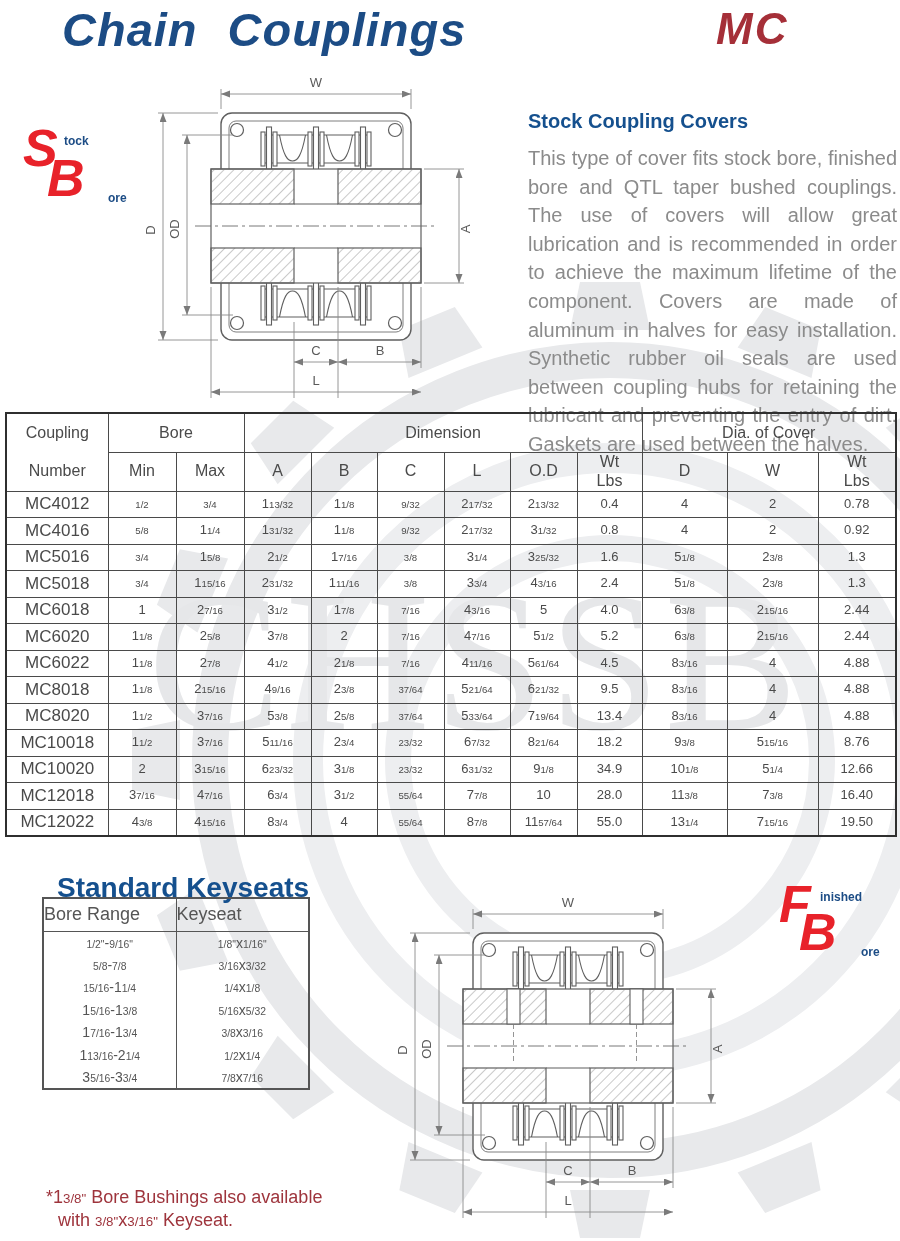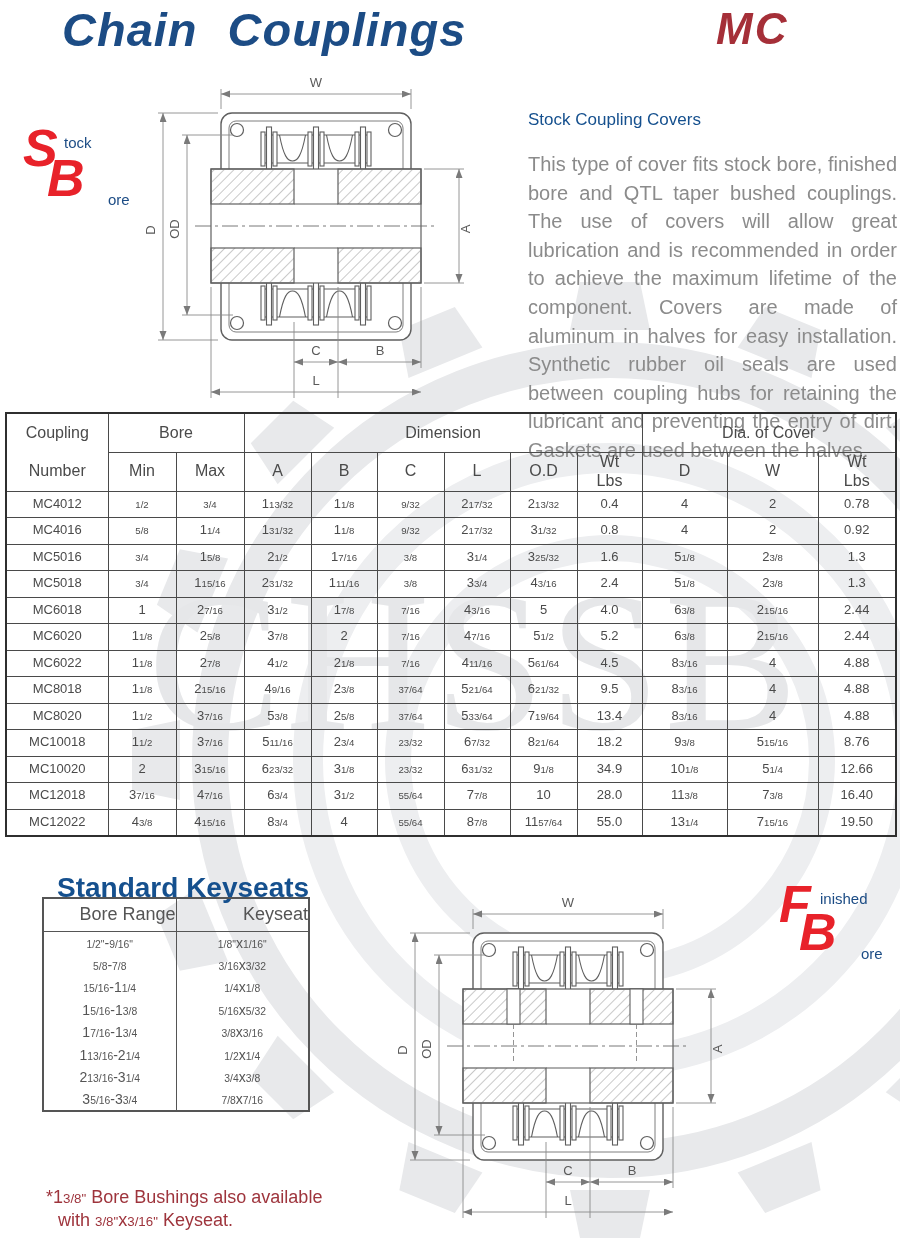--- a/index.html
+++ b/index.html
@@ -25,70 +25,70 @@
   }
   .model-code{
     position:absolute;left:716px;top:4px;z-index:2;
     font-size:44px;font-weight:bold;font-style:italic;letter-spacing:2px;
     color:var(--mc-red,#a52f38);
   }
   
   .logo{position:absolute;z-index:2;width:130px;height:110px}
   .logo span{position:absolute;white-space:nowrap}
   .logo .big{font-size:52px;font-weight:bold;font-style:italic;color:var(--brand-red,#e8222a);line-height:1}
-  .logo .small{font-size:15px;font-weight:normal;color:var(--brand-blue,#1c4c85);line-height:1}
+  .logo .small{font-size:12px;font-weight:bold;color:var(--brand-blue,#1c4c85);line-height:1}
   .sb{left:23px;top:122px}
   .sb .l1{left:0;top:0}   .sb .s1{left:41px;top:13px}
   .sb .l2{left:24px;top:30px} .sb .s2{left:85px;top:70px}
   .fb{left:779px;top:878px}
   .fb .l1{left:0;top:0}   .fb .s1{left:41px;top:13px}
   .fb .l2{left:20px;top:28px} .fb .s2{left:82px;top:68px}
   
   .drawing{position:absolute;z-index:1;width:390px;height:335px}
   .drawing-stock{left:133px;top:72px}
   .drawing-finished{left:385px;top:892px}
   .drawing svg{display:block}
   .drawing text{font-family:"Liberation Sans","DejaVu Sans",sans-serif;font-size:13px;fill:#5a5a5a}
   svg.no-keyway .keyway{display:none}
   
   .covers{position:absolute;left:528px;top:110px;width:369px;z-index:1}
-  .covers h3{font-size:17px;font-weight:normal;color:var(--heading-blue,#15508e);margin-bottom:20px}
+  .covers h3{font-size:20px;font-weight:bold;color:var(--heading-blue,#15508e);margin-bottom:11px}
   .covers p{font-size:20px;line-height:1.43;text-align:justify;color:var(--body-text-gray,#8b8b8b)}
   
   .coupling-table{
     position:absolute;left:5px;top:412px;width:891px;z-index:1;
     border-collapse:collapse;table-layout:fixed;background:transparent;
     border:2px solid #2f2f2f;
   }
   .coupling-table th,.coupling-table td{
     border:1px solid #4a4a4a;text-align:center;vertical-align:middle;
     font-weight:normal;color:var(--table-ink,#4a4a4a);background:transparent;
     white-space:nowrap;padding:0;line-height:1.15;
   }
   .coupling-table thead tr{height:39px}
   .coupling-table thead th{font-size:16px}
   .coupling-table th.corner{padding:0}
   .coupling-table th.corner div{height:38px;display:flex;align-items:center;justify-content:center}
   .coupling-table tbody tr{height:26.5px}
   .coupling-table tbody td{font-size:13px}
-  .coupling-table tbody td.mcnum{font-size:13px}
+  .coupling-table tbody td.mcnum{font-size:17px}
   .fr{font-size:0.74em}
   
   .keyseats-heading{
     position:absolute;left:57px;top:860px;z-index:1;
     font-size:28px;font-weight:bold;color:var(--heading-blue,#15508e);margin-top:12px;
   }
   .keyseats-table{
     position:absolute;left:42px;top:897px;width:266px;z-index:1;
     border-collapse:collapse;table-layout:fixed;background:transparent;
     border:2px solid #555;
   }
   .keyseats-table th{
     border:1px solid #555;font-weight:normal;font-size:18px;color:#555;
-    height:33px;text-align:right;background:transparent;
+    height:33px;text-align:left;background:transparent;
   }
   .keyseats-table td{
     font-size:14px;color:#555;text-align:center;height:22.5px;
     white-space:nowrap;background:transparent;padding:0;
   }
   .keyseats-table td:first-child{border-right:1px solid #555}
   
   .footnote{position:absolute;left:46px;top:1186px;z-index:1;
     font-size:18px;line-height:1.3;color:var(--footnote-red,#9e343c)}
   .footnote .line2{padding-left:12px}
@@ -500,24 +500,20 @@
         </tr>
         <tr>
           <td>1<span class="fr">7/16</span>-1<span class="fr">3/4</span></td>
           <td><span class="fr">3/8</span>x<span class="fr">3/16</span></td>
         </tr>
         <tr>
           <td>1<span class="fr">13/16</span>-2<span class="fr">1/4</span></td>
           <td><span class="fr">1/2</span>x<span class="fr">1/4</span></td>
         </tr>
         <tr>
-          <td>2<span class="fr">13/16</span>-3<span class="fr">1/4</span></td>
-          <td><span class="fr">3/4</span>x<span class="fr">3/8</span></td>
-        </tr>
-        <tr>
           <td>3<span class="fr">5/16</span>-3<span class="fr">3/4</span></td>
           <td><span class="fr">7/8</span>x<span class="fr">7/16</span></td>
         </tr>
       </tbody>
   </table>
 
   <div class="logo fb">
     <span class="big l1">F</span>
     <span class="small s1">inished</span>
     <span class="big l2">B</span>

